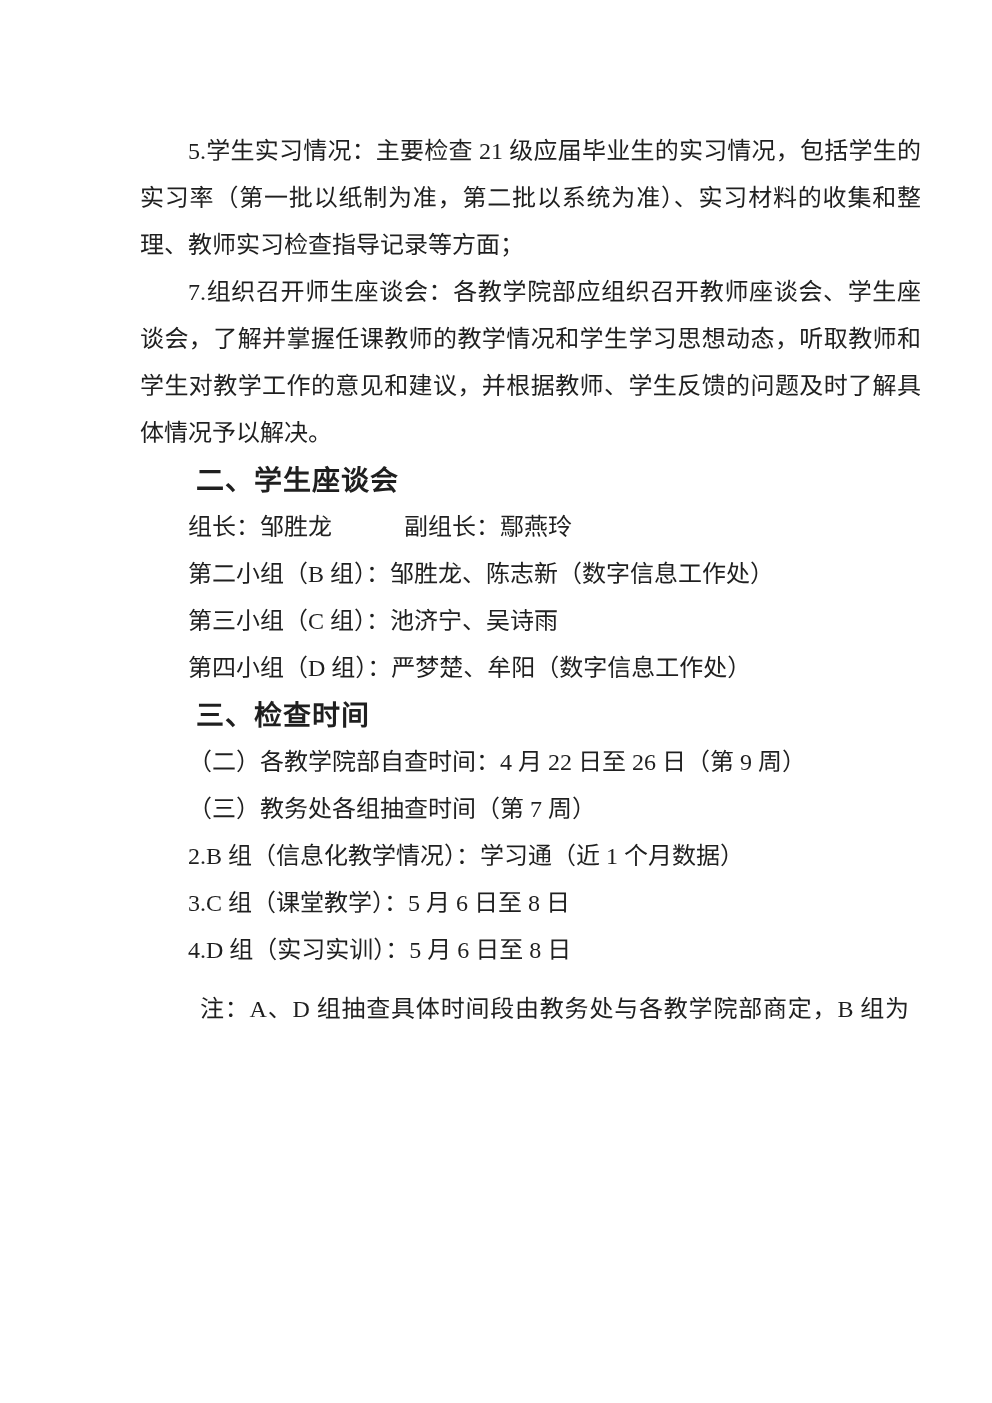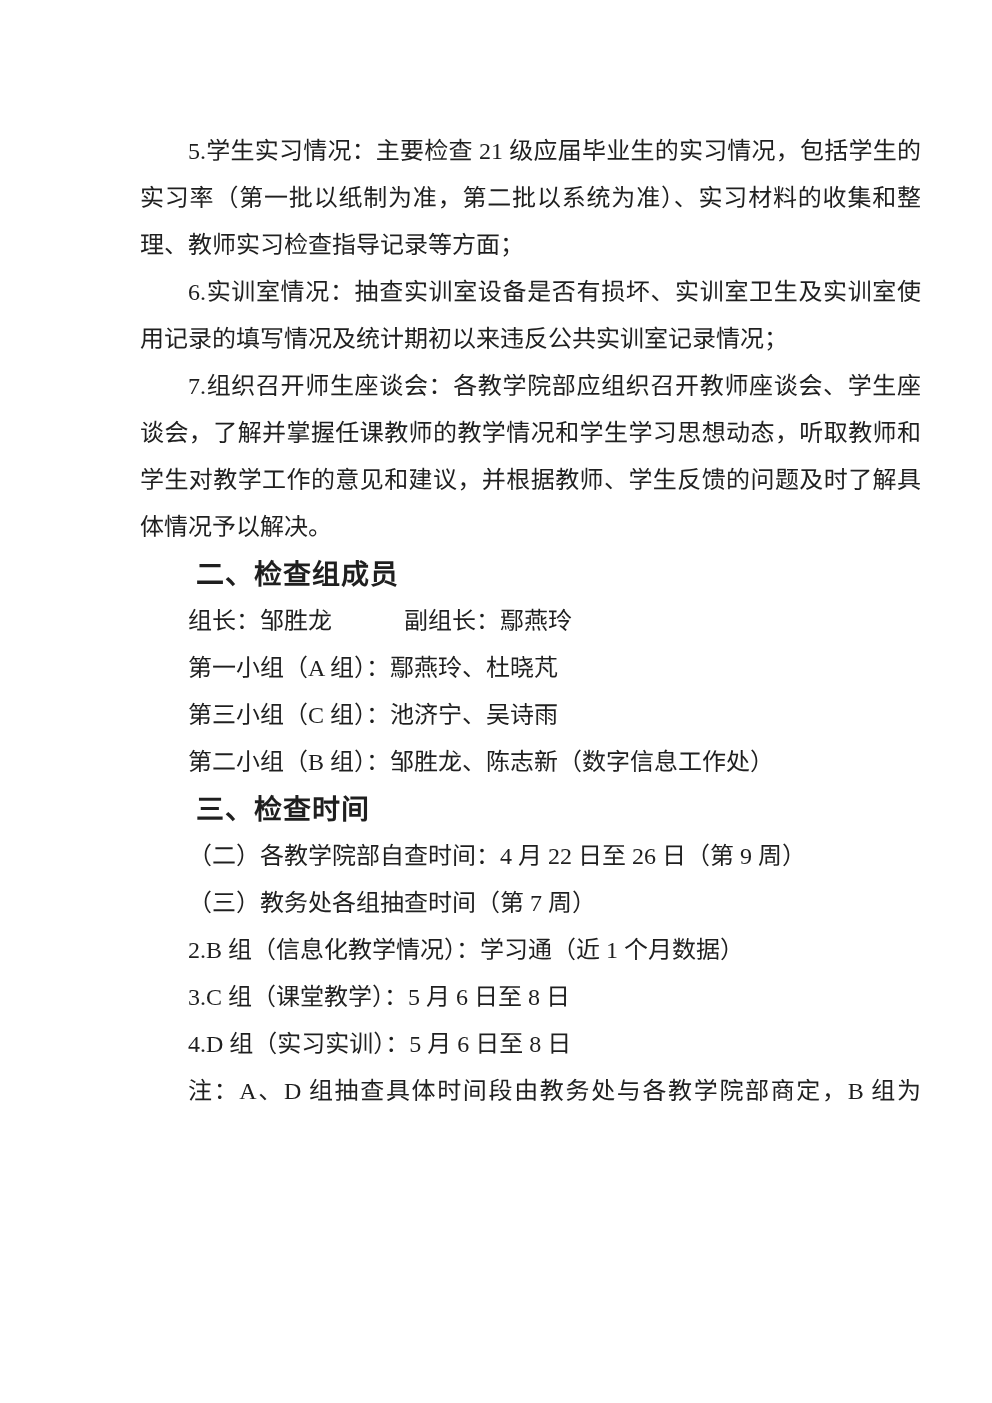--- a/index.html
+++ b/index.html
@@ -27,48 +27,47 @@
     margin: 0;
     text-indent: 2em;
     text-align: justify;
   }
   .item {
     margin: 0;
     text-indent: 2em;
     white-space: pre-wrap;
   }
   .note {
-    margin: 0;
+    margin: 12px;
     text-indent: 2em;
     text-align: justify;
     text-align-last: justify;
     white-space: pre-wrap;
   }
   .heading {
     margin: 0;
     text-indent: 2em;
     font-family: "Liberation Sans", "DejaVu Sans", sans-serif;
     font-weight: 700;
     font-size: 28px;
     line-height: 47px;
     letter-spacing: 1px;
   }
 </style>
 </head>
 <body>
 
 <main class="doc">
   <p class="para">5.学生实习情况：主要检查 21 级应届毕业生的实习情况，包括学生的实习率（第一批以纸制为准，第二批以系统为准）、实习材料的收集和整理、教师实习检查指导记录等方面；</p>
-  <p class="para">6.实训室情况：抽查实训室设备是否有损坏、实训室卫生及实训室使用记录的填写情况及统计期初以来违反公共实训室记录情况；</p>
   <p class="para">7.组织召开师生座谈会：各教学院部应组织召开教师座谈会、学生座谈会，了解并掌握任课教师的教学情况和学生学习思想动态，听取教师和学生对教学工作的意见和建议，并根据教师、学生反馈的问题及时了解具体情况予以解决。</p>
-  <h2 class="heading">二、检查组成员</h2>
+  <h2 class="heading">二、学生座谈会</h2>
   <p class="item">组长：邹胜龙　　　副组长：鄢燕玲</p>
-  <p class="item">第一小组（A 组）：鄢燕玲、杜晓芃</p>
+  <p class="item">第二小组（B 组）：邹胜龙、陈志新（数字信息工作处）</p>
   <p class="item">第三小组（C 组）：池济宁、吴诗雨</p>
-  <p class="item">第二小组（B 组）：邹胜龙、陈志新（数字信息工作处）</p>
+  <p class="item">第四小组（D 组）：严梦楚、牟阳（数字信息工作处）</p>
   <h2 class="heading">三、检查时间</h2>
   <p class="item">（二）各教学院部自查时间：4 月 22 日至 26 日（第 9 周）</p>
   <p class="item">（三）教务处各组抽查时间（第 7 周）</p>
   <p class="item">2.B 组（信息化教学情况）：学习通（近 1 个月数据）</p>
   <p class="item">3.C 组（课堂教学）：5 月 6 日至 8 日</p>
   <p class="item">4.D 组（实习实训）：5 月 6 日至 8 日</p>
   <p class="note">注：A、D 组抽查具体时间段由教务处与各教学院部商定，B 组为</p>
 </main>
 
 </body></html>

